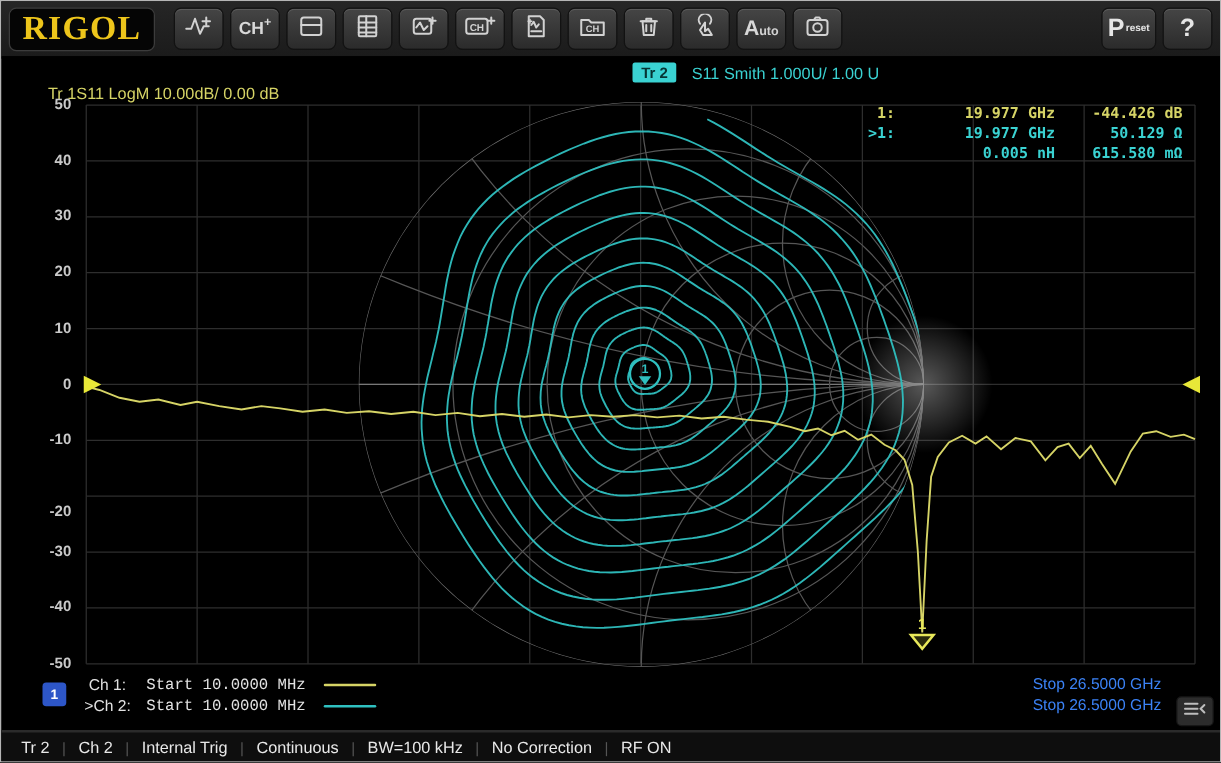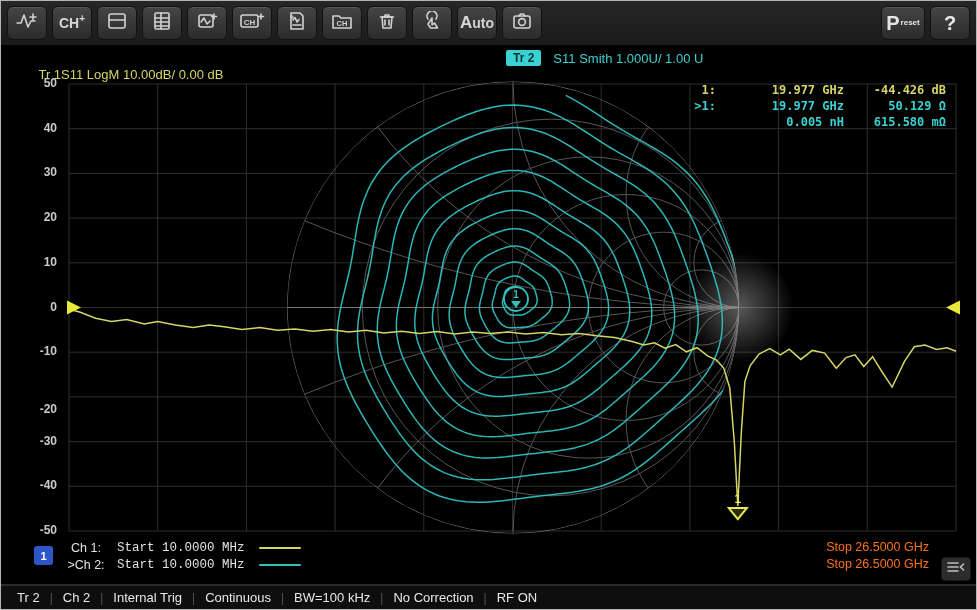--- a/index.html
+++ b/index.html
@@ -28,21 +28,21 @@
     width:40px;height:34px;border-radius:6px;flex:0 0 auto;
     background:linear-gradient(#454545,#2b2b2b);
     border:1px solid #121212;box-shadow:inset 0 1px 0 #5a5a5a;
     display:flex;align-items:center;justify-content:center;
     color:#d2d2d2;cursor:pointer;position:relative;
   }
   .tb-btn svg{stroke:#d2d2d2;fill:none;stroke-width:1.6;stroke-linecap:round;stroke-linejoin:round;}
   .tb-txt{font-weight:bold;font-size:14px;color:#d8d8d8;line-height:1;}
   .tb-sup{font-weight:bold;font-size:10px;color:#d8d8d8;vertical-align:super;line-height:1;}
   .auto-big{font-weight:bold;font-size:17px;}
-  .auto-small{font-size:14px;font-weight:bold;}
+  .auto-small{font-size:10px;font-weight:bold;}
   .spacer{flex:1;}
   .preset-wrap{display:flex;align-items:center;}
   .preset-big{font-weight:bold;font-size:20px;color:#e6e6e6;}
   .preset-col{display:flex;flex-direction:row;font-size:8px;font-weight:bold;color:#e6e6e6;line-height:1.1;margin-left:1px;}
   .help-q{font-weight:bold;font-size:20px;color:#e6e6e6;}
   
   .trace-bar{position:absolute;top:48px;left:0;right:0;height:24px;font-size:13px;}
   .tr1{position:absolute;left:16px;top:3px;color:#d6d466;white-space:pre;}
   .tr1 .tag{}
   .tr2{position:absolute;left:505px;top:1px;color:#3ad2d2;display:flex;align-items:center;}
@@ -67,21 +67,21 @@
   .win-badge{
     position:absolute;left:33px;top:545px;width:19px;height:19px;
     background:#2d56c8;color:#fff;border-radius:3px;
     font-size:11px;font-weight:bold;display:flex;align-items:center;justify-content:center;
   }
   .legend{position:absolute;left:62px;top:538px;font-size:12.5px;color:#e2e2e2;}
   .legend-row{display:flex;align-items:center;height:17px;}
   .legend-label{display:inline-block;width:46px;text-align:center;margin-right:8px;white-space:pre;}
   .legend-val{white-space:pre;font-family:Liberation Mono, monospace;}
   .legend-swatch{display:inline-block;width:42px;height:2px;margin-left:14px;border-radius:1px;}
-  .stops{position:absolute;right:47px;top:538px;text-align:right;font-size:12.5px;color:#f97316;line-height:17px;}
+  .stops{position:absolute;right:47px;top:538px;text-align:right;font-size:12.5px;color:#3b82f6;line-height:17px;}
   .menu-collapse{
     position:absolute;right:5px;top:556px;width:30px;height:24px;border-radius:4px;
     background:#2c2c2c;border:1px solid #171717;display:flex;align-items:center;justify-content:center;cursor:pointer;
   }
   
   .status-bar{
     position:absolute;left:0;right:0;bottom:0;height:25px;
     background:#0e0e0e;border-top:2px solid #2b2b2b;
     display:flex;align-items:center;font-size:13px;color:#e8e8e8;
     padding-left:16px;
@@ -95,20 +95,23 @@
   .rmt{font-size:10.5px;color:#c8c8c8;}
   .lxi{font-style:italic;font-weight:bold;font-size:13.5px;color:#f0f0f0;letter-spacing:.5px;}
   .datetime{font-size:13px;color:#ececec;margin-left:26px;margin-right:4px;}
 </style>
 </head>
 <body>
 
 <div class="screen">
 
   <div class="toolbar">
+    <div class="logo-box">
+      <span class="logo">RIGOL</span>
+    </div>
 
     <div class="tb-btn">
       <span>
         <svg width="24" height="20" viewBox="0 0 24 20">
             <path d="M2 12 L6 12 L9 4 L13 16 L16 10 L20 10"></path>
             <path d="M18 3 v6 M15 6 h6"></path>
           </svg>
       </span>
     </div>
 

